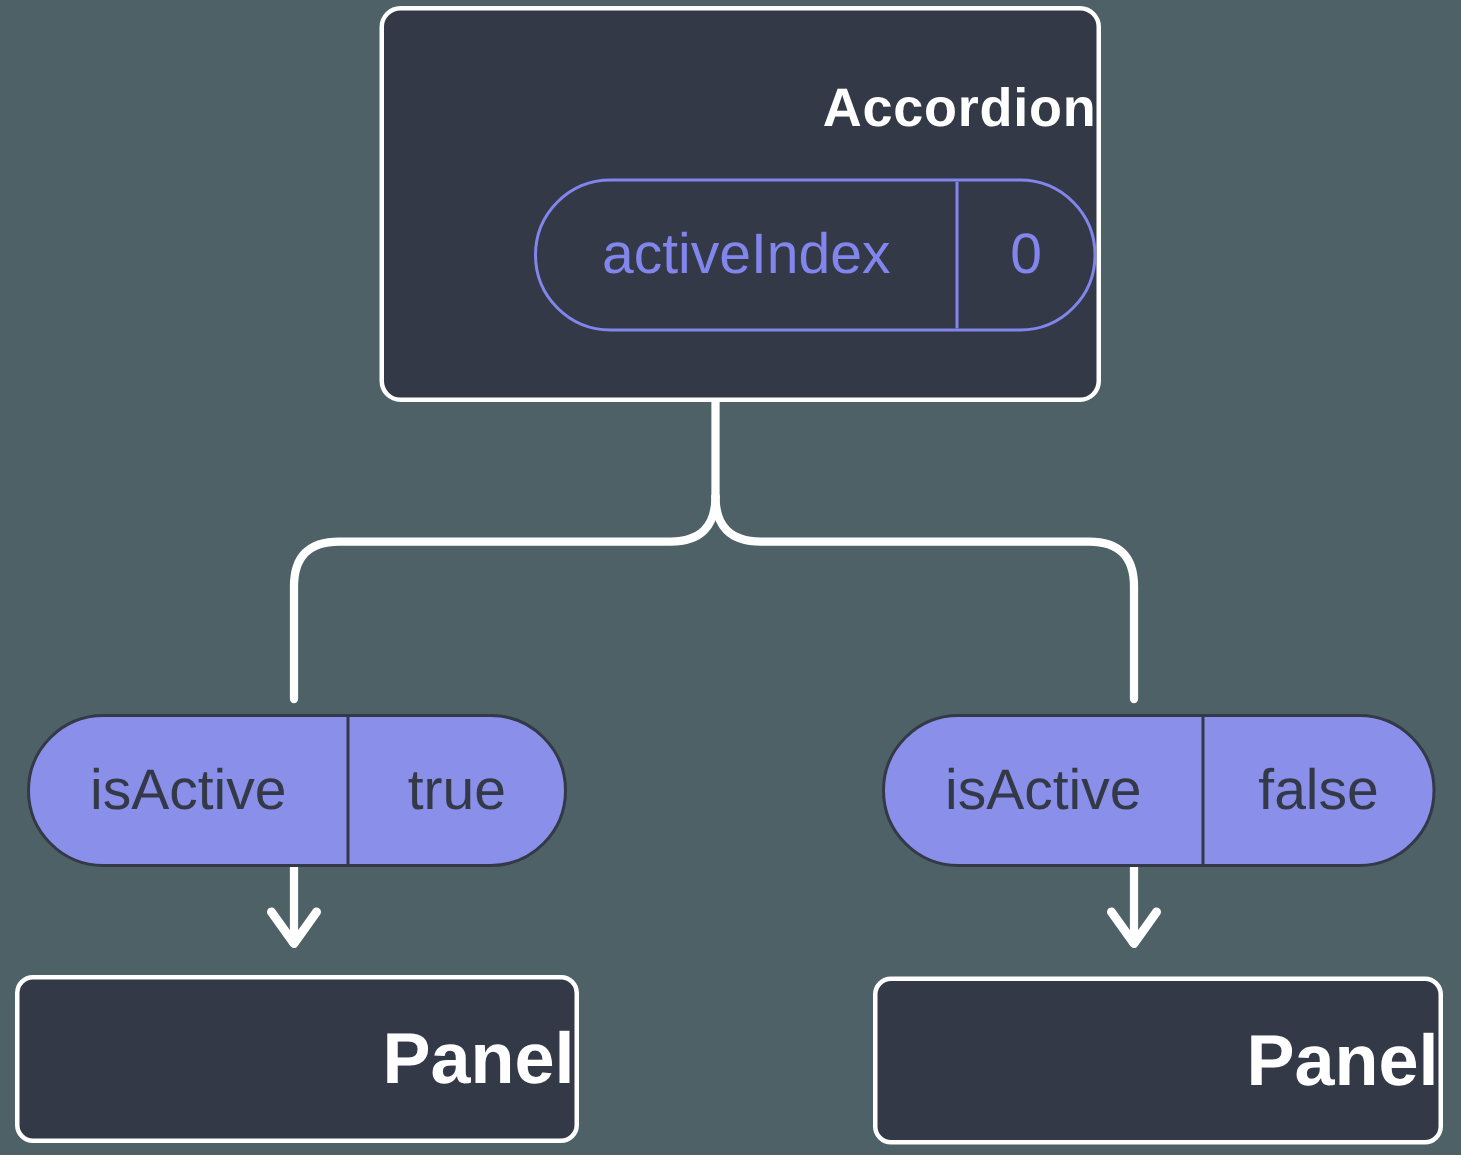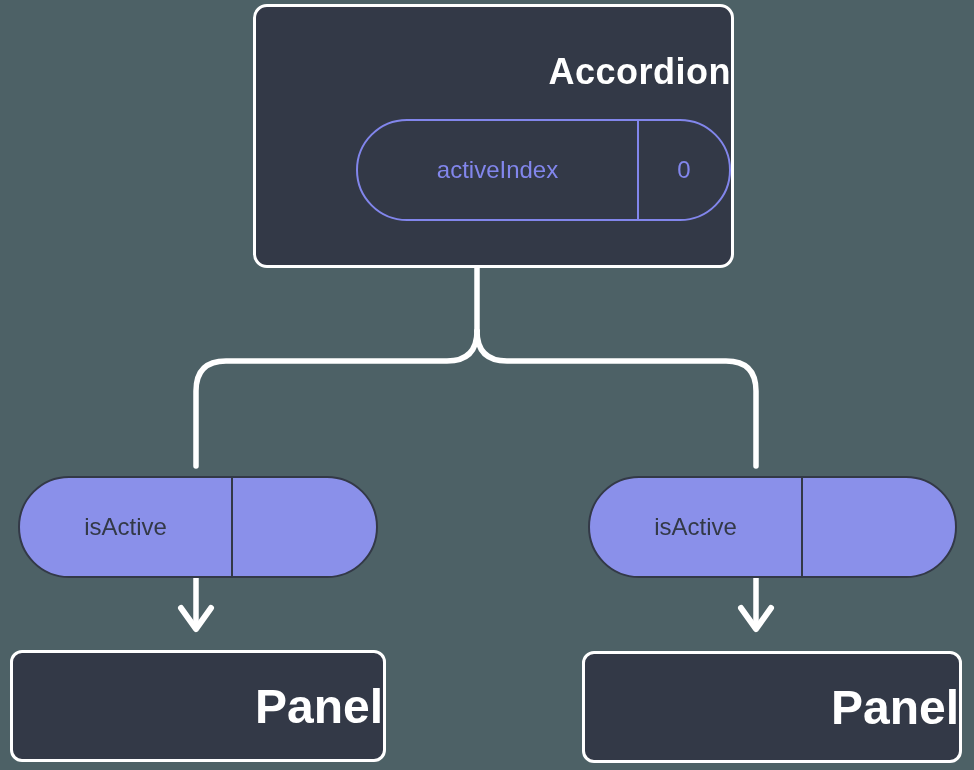--- a/index.html
+++ b/index.html
@@ -54,21 +54,21 @@
     align-items: stretch;
     border-radius: 51px;
     box-sizing: border-box;
     overflow: hidden;
     height: 102px;
   }
   .pill-cell {
     display: flex;
     align-items: center;
     justify-content: center;
-    font-size: 24px;
+    font-size: 38px;
     font-weight: 500;
   }
   
   #root-prop-pill {
     width: 375px;
     border: 2px solid var(--pill-accent, #8286ec);
     background: transparent;
     color: var(--pill-accent, #8286ec);
   }
   #root-prop-pill .pill-cell-name {
@@ -119,24 +119,26 @@
   <div id="root-node" class="dark-node">
     <div class="node-title">Accordion</div>
     <div id="root-prop-pill" class="pill">
       <div class="pill-cell pill-cell-name">activeIndex</div>
       <div class="pill-cell pill-cell-value">0</div>
     </div>
   </div>
 
   <div id="state-pill-left" class="pill state-pill">
     <div class="pill-cell pill-cell-name">isActive</div>
+    <div class="pill-cell pill-cell-value">true</div>
   </div>
 
   <div id="state-pill-right" class="pill state-pill">
     <div class="pill-cell pill-cell-name">isActive</div>
+    <div class="pill-cell pill-cell-value">false</div>
   </div>
 
   <div id="panel-left" class="dark-node panel-node">
     <div class="panel-title">Panel</div>
   </div>
 
   <div id="panel-right" class="dark-node panel-node">
     <div class="panel-title">Panel</div>
   </div>
 

